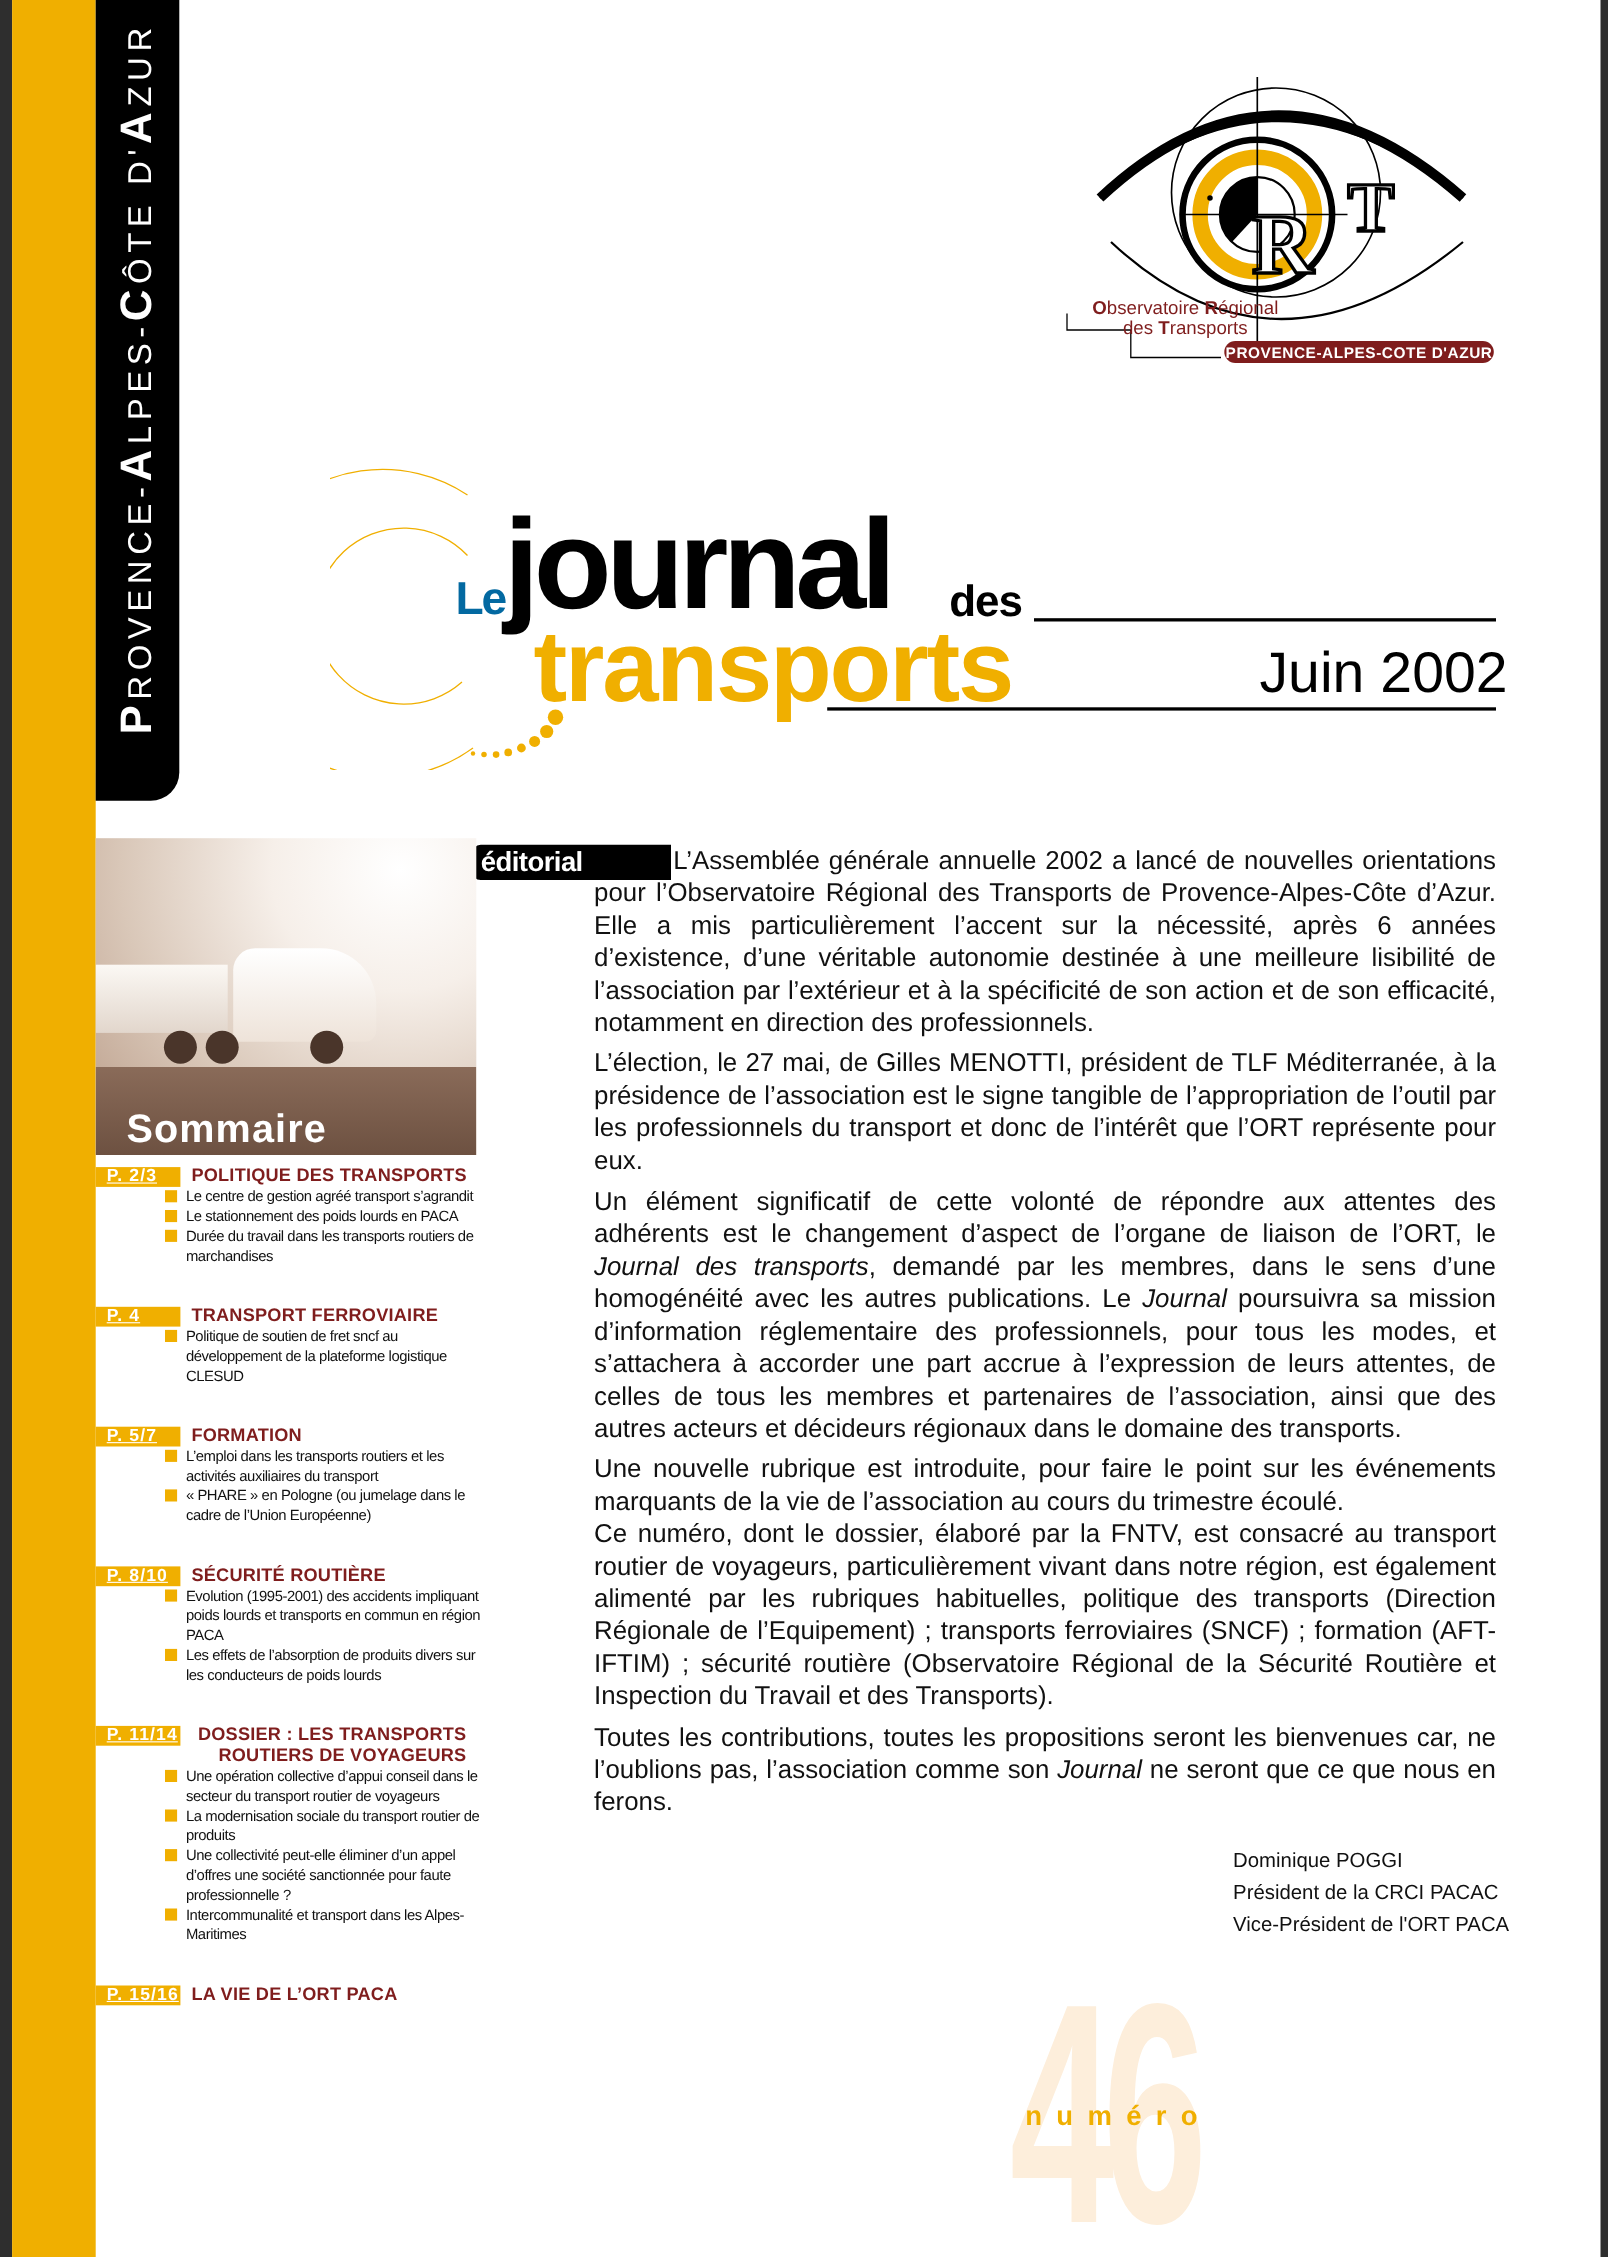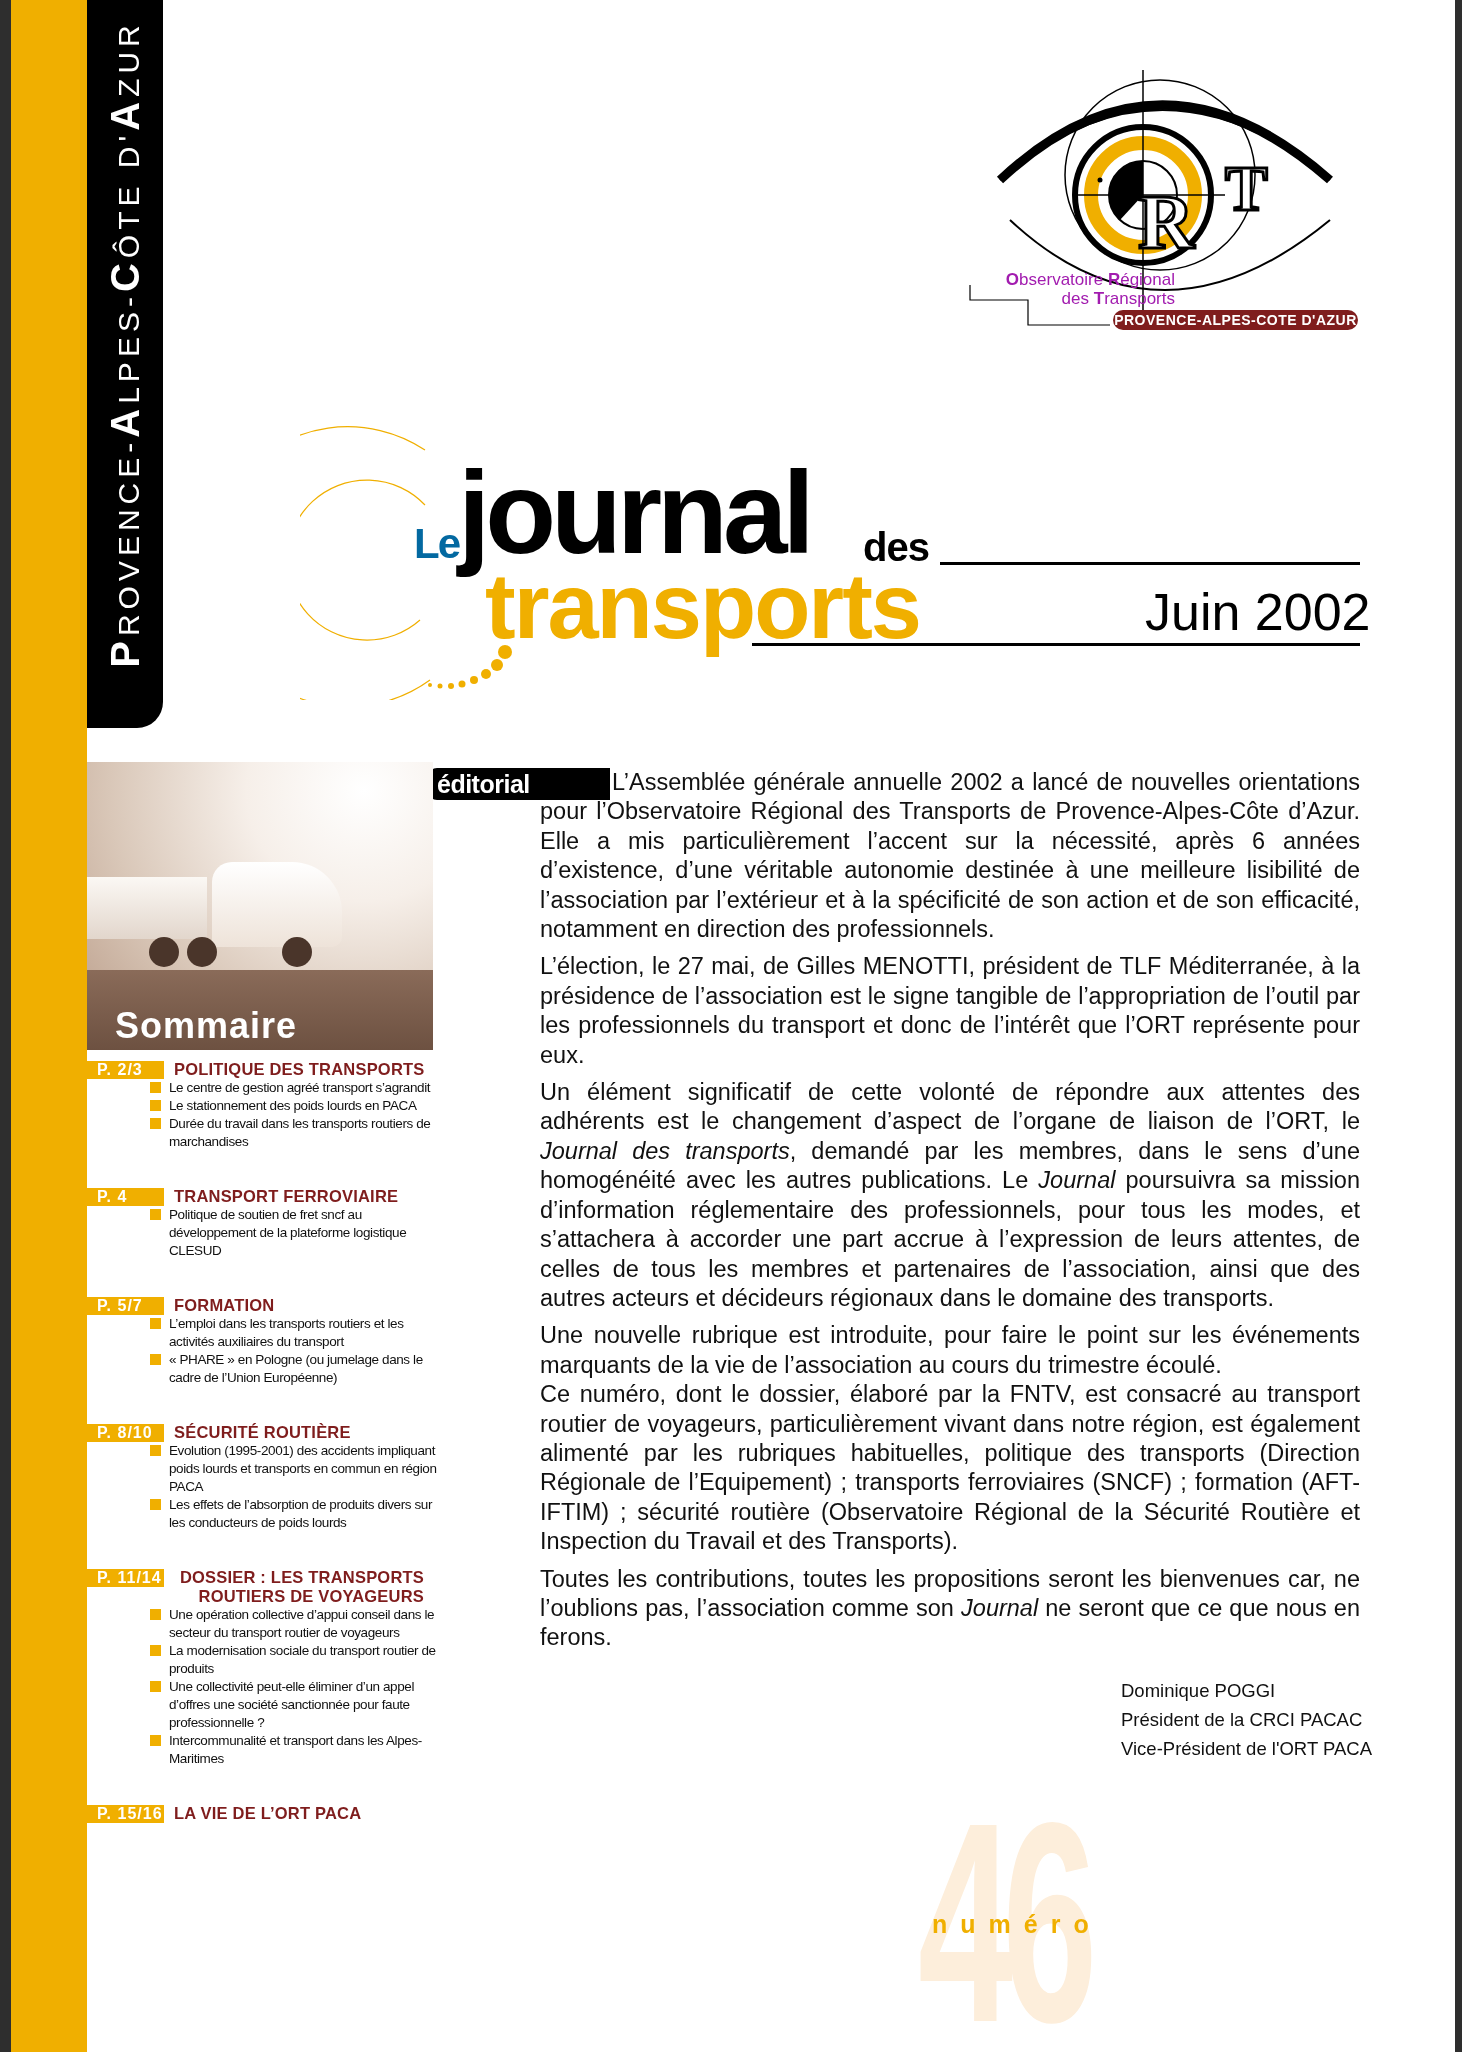--- a/index.html
+++ b/index.html
@@ -24,21 +24,21 @@
     display:block; transform:rotate(-90deg); transform-origin:center;
     white-space:nowrap; color:#fff; font-size:30px; letter-spacing:5px;
     position:absolute; left:50%; top:50%;
     translate:-50% -50%;
     margin-top:-20px;
   }
   .band-text b { font-size:40px; }
 
   
   .logo { position:absolute; left:960px; top:60px; width:410px; height:285px; }
-  .logo-text1 { position:absolute; left:980px; top:270px; font-size:17px; line-height:19px; color:#a21caf; text-align:right; width:195px; }
+  .logo-text1 { position:absolute; left:980px; top:270px; font-size:17px; line-height:19px; color:#7f1d1d; text-align:center; width:195px; }
   .logo-badge {
     position:absolute; left:1113px; top:310px; width:245px; height:20px; background:#7f1d1d; color:#fff;
     border-radius:10px; font-size:14px; font-weight:bold; text-align:center; line-height:20px; letter-spacing:0.5px;
   }
 
   
   .swirl { position:absolute; left:300px; top:400px; width:300px; height:300px; }
   .title-le { position:absolute; left:384px; top:520px; font-size:42px; font-weight:bold; letter-spacing:-2px; color:#0369a1;margin-left:30px; }
   .title-journal { position:absolute; left:458px; top:455px; font-size:116px; font-weight:bold; letter-spacing:-5px; color:#000; line-height:1; }
   .title-des { position:absolute; left:863px; top:525px; font-size:40px; font-weight:bold; letter-spacing:-1px; color:#000; }
@@ -74,21 +74,21 @@
   .sommaire-title {
     position:absolute; left:115px; top:1005px; font-size:36px; font-weight:bold; color:#fff; letter-spacing:1px;
   }
 
   
   .toc { position:absolute; left:87px; top:1060px; width:360px; }
   .toc-section { position:relative; margin-bottom:22px; }
   .toc-head { display:flex; align-items:flex-start; }
   .toc-badge {
     width:77px; height:18px; background:#f0af00; color:#fff; font-weight:bold; font-size:16px; line-height:18px;
-    padding-left:10px; box-sizing:border-box; flex:0 0 auto; letter-spacing:1px; margin-top:1px;
+    padding-left:10px; box-sizing:border-box; flex:0 0 auto; letter-spacing:1px; margin-top:1px;text-decoration:underline;
   }
   .toc-heading { margin-left:10px; font-weight:bold; font-size:16.5px; line-height:19px; color:#7f1d1d; letter-spacing:0.2px;text-align:right; }
   .toc-items { margin:0; padding:0; list-style:none; }
   .toc-items li { position:relative; padding-left:82px; font-size:13.5px; line-height:18px; color:#111; letter-spacing:-0.4px; }
   .toc-items li .bullet {
     position:absolute; left:63px; top:3px; width:11px; height:11px; background:#f0af00;
   }
 
   
   .big-num {

